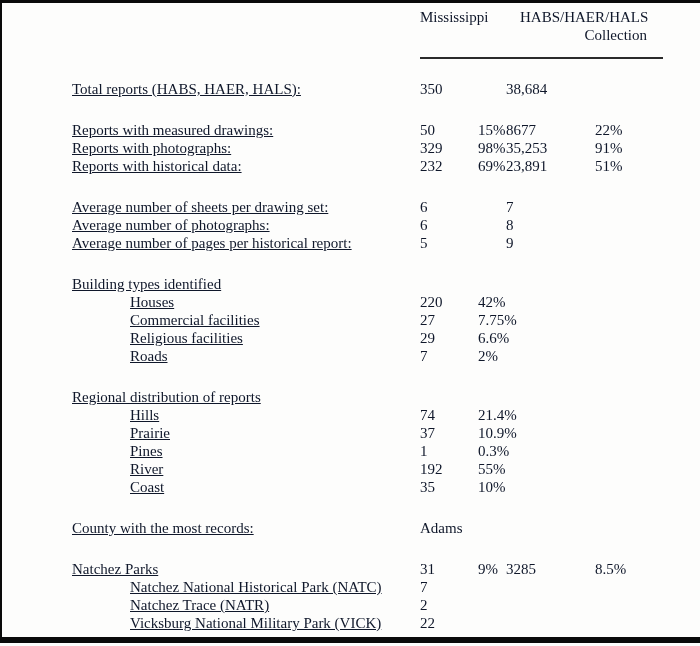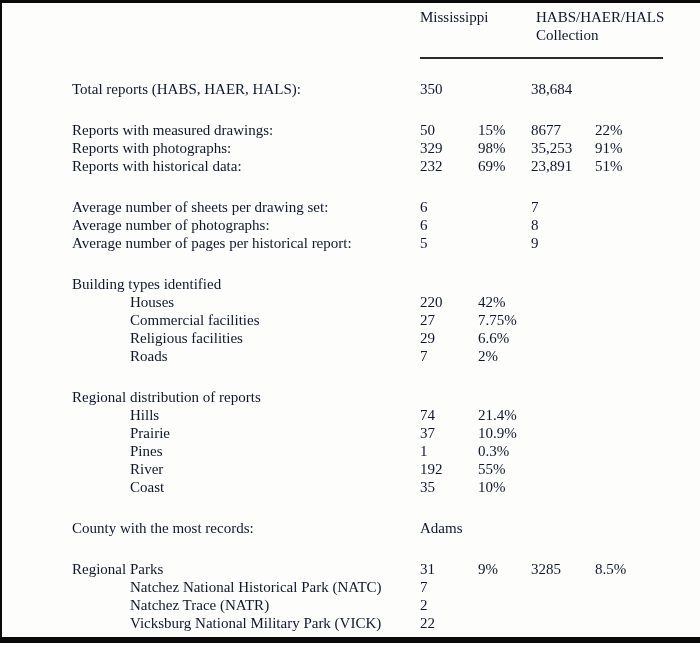--- a/index.html
+++ b/index.html
@@ -30,24 +30,24 @@
   }
   .h-miss {
     position: absolute;
     left: 420px;
     top: 8px;
     line-height: 18px;
     white-space: nowrap;
   }
   .h-coll {
     position: absolute;
-    left: 536px;
+    left: 520px;
     top: 8px;
     width: 127px;
-    text-align: left;
+    text-align: right;
     line-height: 18px;
     white-space: nowrap;
   }
   .rule {
     position: absolute;
     left: 420px;
     top: 57px;
     width: 243px;
     height: 2px;
     background: #2b2b2b;
@@ -61,25 +61,25 @@
   .row {
     position: relative;
     height: 18px;
     line-height: 18px;
   }
   .row.gap { margin-top: 23px; }
   .row span {
     position: absolute;
     white-space: nowrap;
   }
-  .lbl { left: 72px; }
+  .lbl { left: 72px; text-decoration: underline; }
   .lbl.ind { left: 130px; }
   .c1 { left: 420px; }
   .c2 { left: 478px; }
-  .c3 { left: 531px; }
+  .c3 { left: 506px; }
   .c4 { left: 595px; }
 </style>
 </head>
 <body>
 
 <div class="page">
   <div class="frame"></div>
 
   <div class="h-miss">Mississippi</div>
   <div class="h-coll">
@@ -186,21 +186,21 @@
       <span class="c1">35</span>
       <span class="c2">10%</span>
     </div>
 
     <div class="row gap">
       <span class="lbl">County with the most records:</span>
       <span class="c1">Adams</span>
     </div>
 
     <div class="row gap">
-      <span class="lbl">Regional Parks</span>
+      <span class="lbl">Natchez Parks</span>
       <span class="c1">31</span>
       <span class="c2">9%</span>
       <span class="c3">3285</span>
       <span class="c4">8.5%</span>
     </div>
     <div class="row">
       <span class="lbl ind">Natchez National Historical Park (NATC)</span>
       <span class="c1">7</span>
     </div>
     <div class="row">

